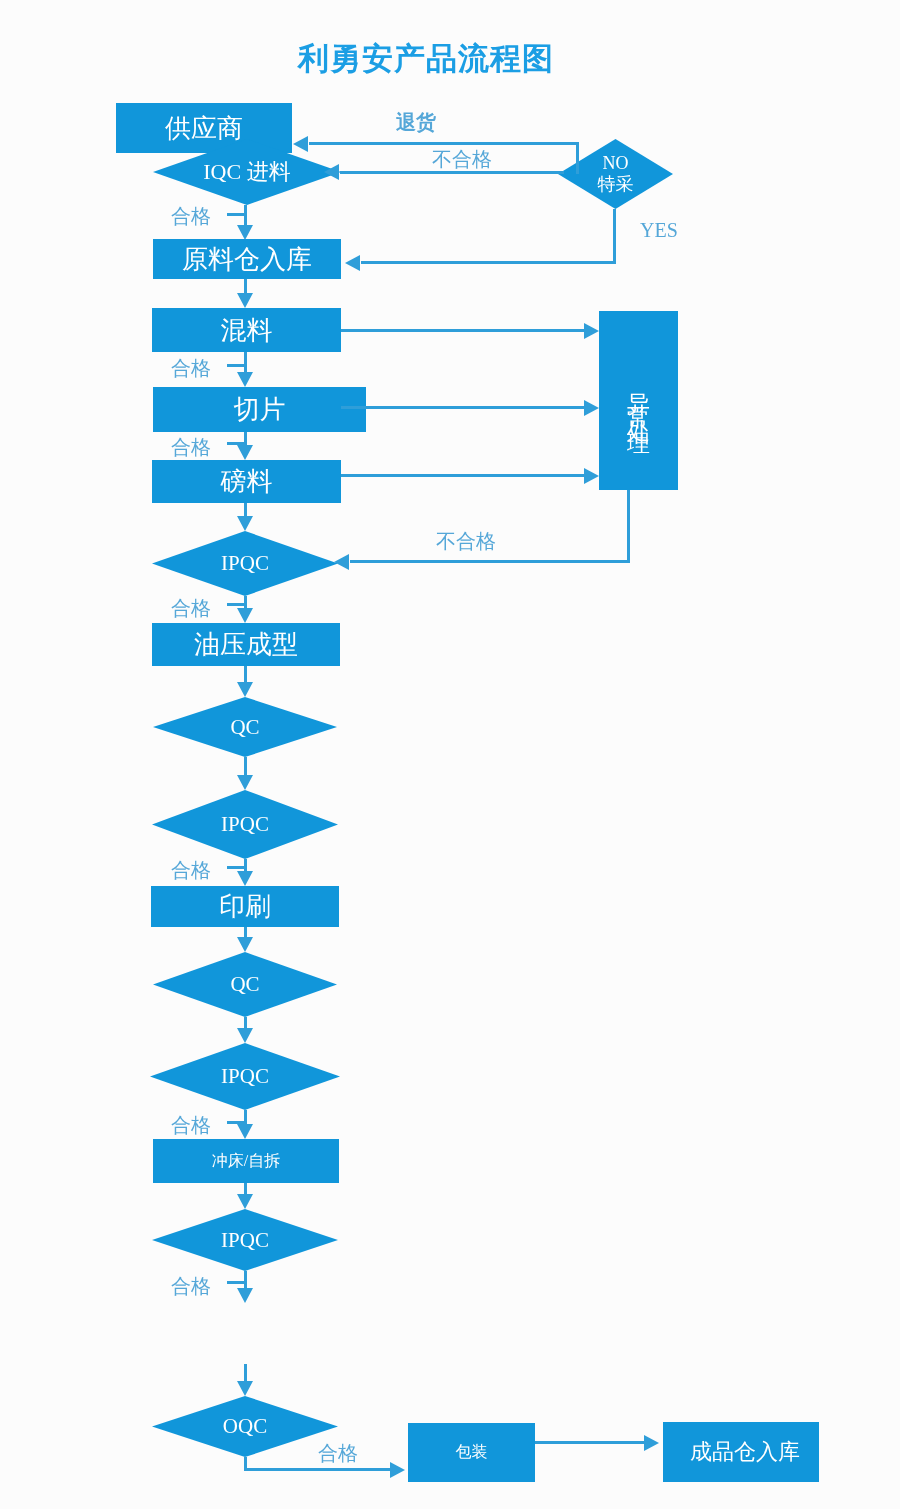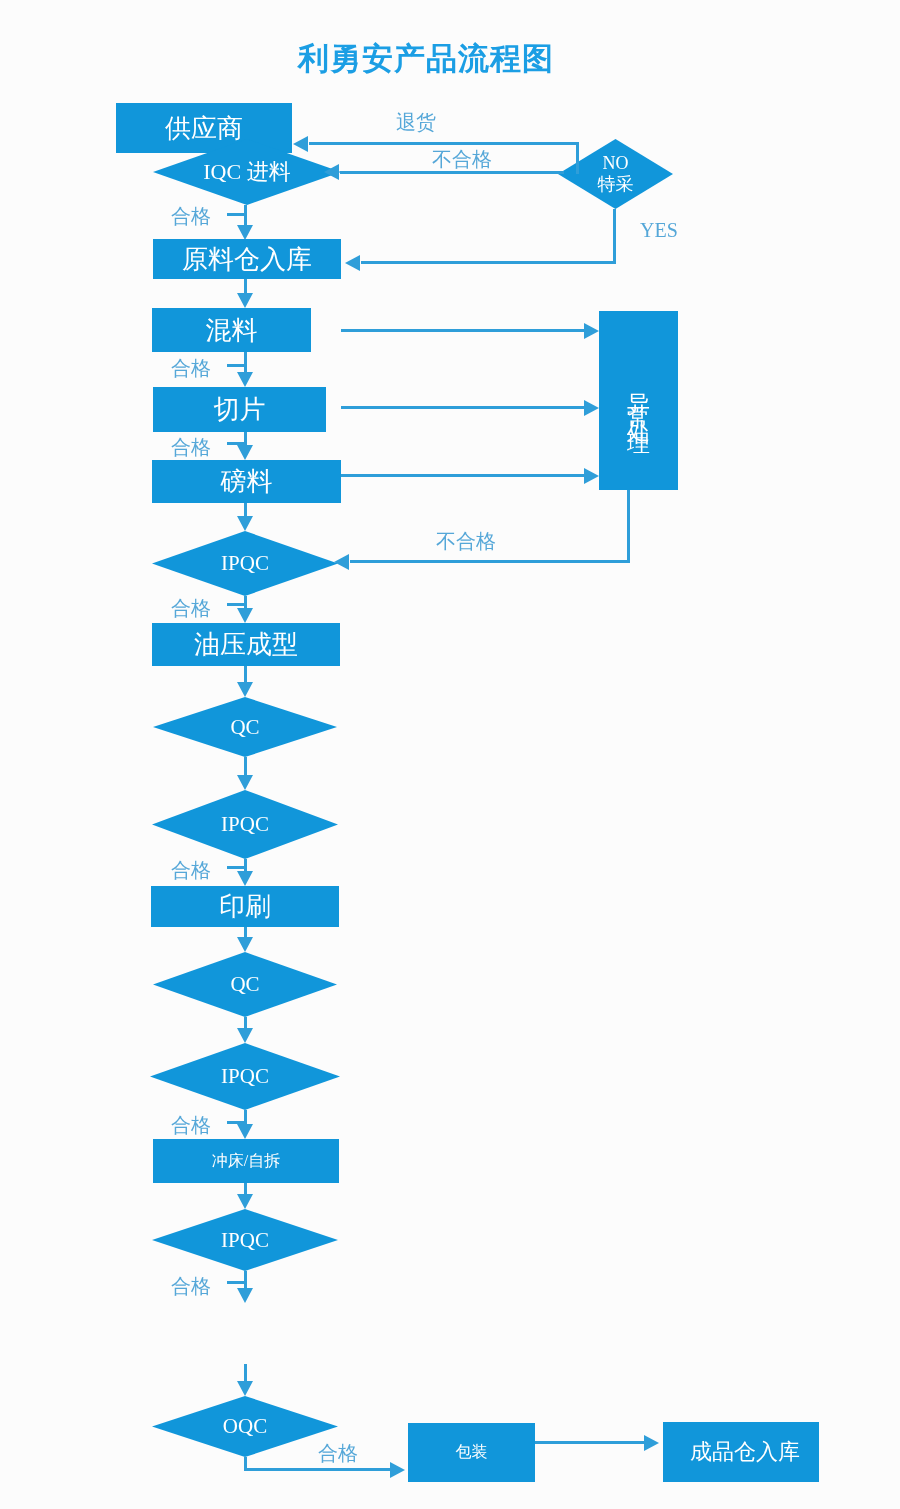--- a/index.html
+++ b/index.html
@@ -38,47 +38,47 @@
   <div class="rect f26" style="left:116px;top:103px;width:176px;height:50px;">供应商</div>
   <div class="diamond f22" style="left:153px;top:139px;width:188px;height:66px;">IQC  进料</div>
   <div class="diamond f18" style="left:558px;top:139px;width:115px;height:70px;">
     <span>NO</span>
     <span>特采</span>
   </div>
 
   <div class="ah ah-left" style="left:293px;top:136px;"></div>
   <div class="hline" style="left:309px;top:142px;width:269px;"></div>
   <div class="vline" style="left:576px;top:142px;height:32px;"></div>
-  <div class="lbl" style="left:396px;top:109px;">退货</div>
+  <div class="lbl" style="left:396px;top:109px;font-weight:bold;">退货</div>
 
   <div class="ah ah-left" style="left:324px;top:164px;"></div>
   <div class="hline" style="left:340px;top:171px;width:224px;"></div>
   <div class="lbl" style="left:432px;top:146px;">不合格</div>
 
   <div class="vline" style="left:613px;top:209px;height:55px;"></div>
   <div class="hline" style="left:361px;top:261px;width:254px;"></div>
   <div class="ah ah-left" style="left:345px;top:255px;"></div>
   <div class="lbl" style="left:640px;top:219px;">YES</div>
 
   <div class="lbl" style="left:171px;top:203px;">合格</div>
   <div class="tick" style="left:227px;top:213px;"></div>
   <div class="vline" style="left:244px;top:205px;height:21px;"></div>
   <div class="ah ah-down" style="left:237px;top:225px;"></div>
 
   <div class="rect f26" style="left:153px;top:239px;width:188px;height:40px;">原料仓入库</div>
   <div class="vline" style="left:244px;top:279px;height:15px;"></div>
   <div class="ah ah-down" style="left:237px;top:293px;"></div>
 
-  <div class="rect f26" style="left:152px;top:308px;width:159px;height:44px;">混料</div>
+  <div class="rect f26" style="left:152px;top:308px;width:189px;height:44px;">混料</div>
   <div class="lbl" style="left:171px;top:355px;">合格</div>
   <div class="tick" style="left:227px;top:364px;"></div>
   <div class="vline" style="left:244px;top:352px;height:21px;"></div>
   <div class="ah ah-down" style="left:237px;top:372px;"></div>
 
-  <div class="rect f26" style="left:153px;top:387px;width:173px;height:45px;">切片</div>
+  <div class="rect f26" style="left:153px;top:387px;width:213px;height:45px;">切片</div>
   <div class="lbl" style="left:171px;top:434px;">合格</div>
   <div class="tick" style="left:227px;top:442px;"></div>
   <div class="vline" style="left:244px;top:432px;height:14px;"></div>
   <div class="ah ah-down" style="left:237px;top:445px;"></div>
 
   <div class="rect f26" style="left:152px;top:460px;width:189px;height:43px;">磅料</div>
   <div class="vline" style="left:244px;top:503px;height:14px;"></div>
   <div class="ah ah-down" style="left:237px;top:516px;"></div>
 
   <div class="rect" style="left:599px;top:311px;width:79px;height:179px;">

